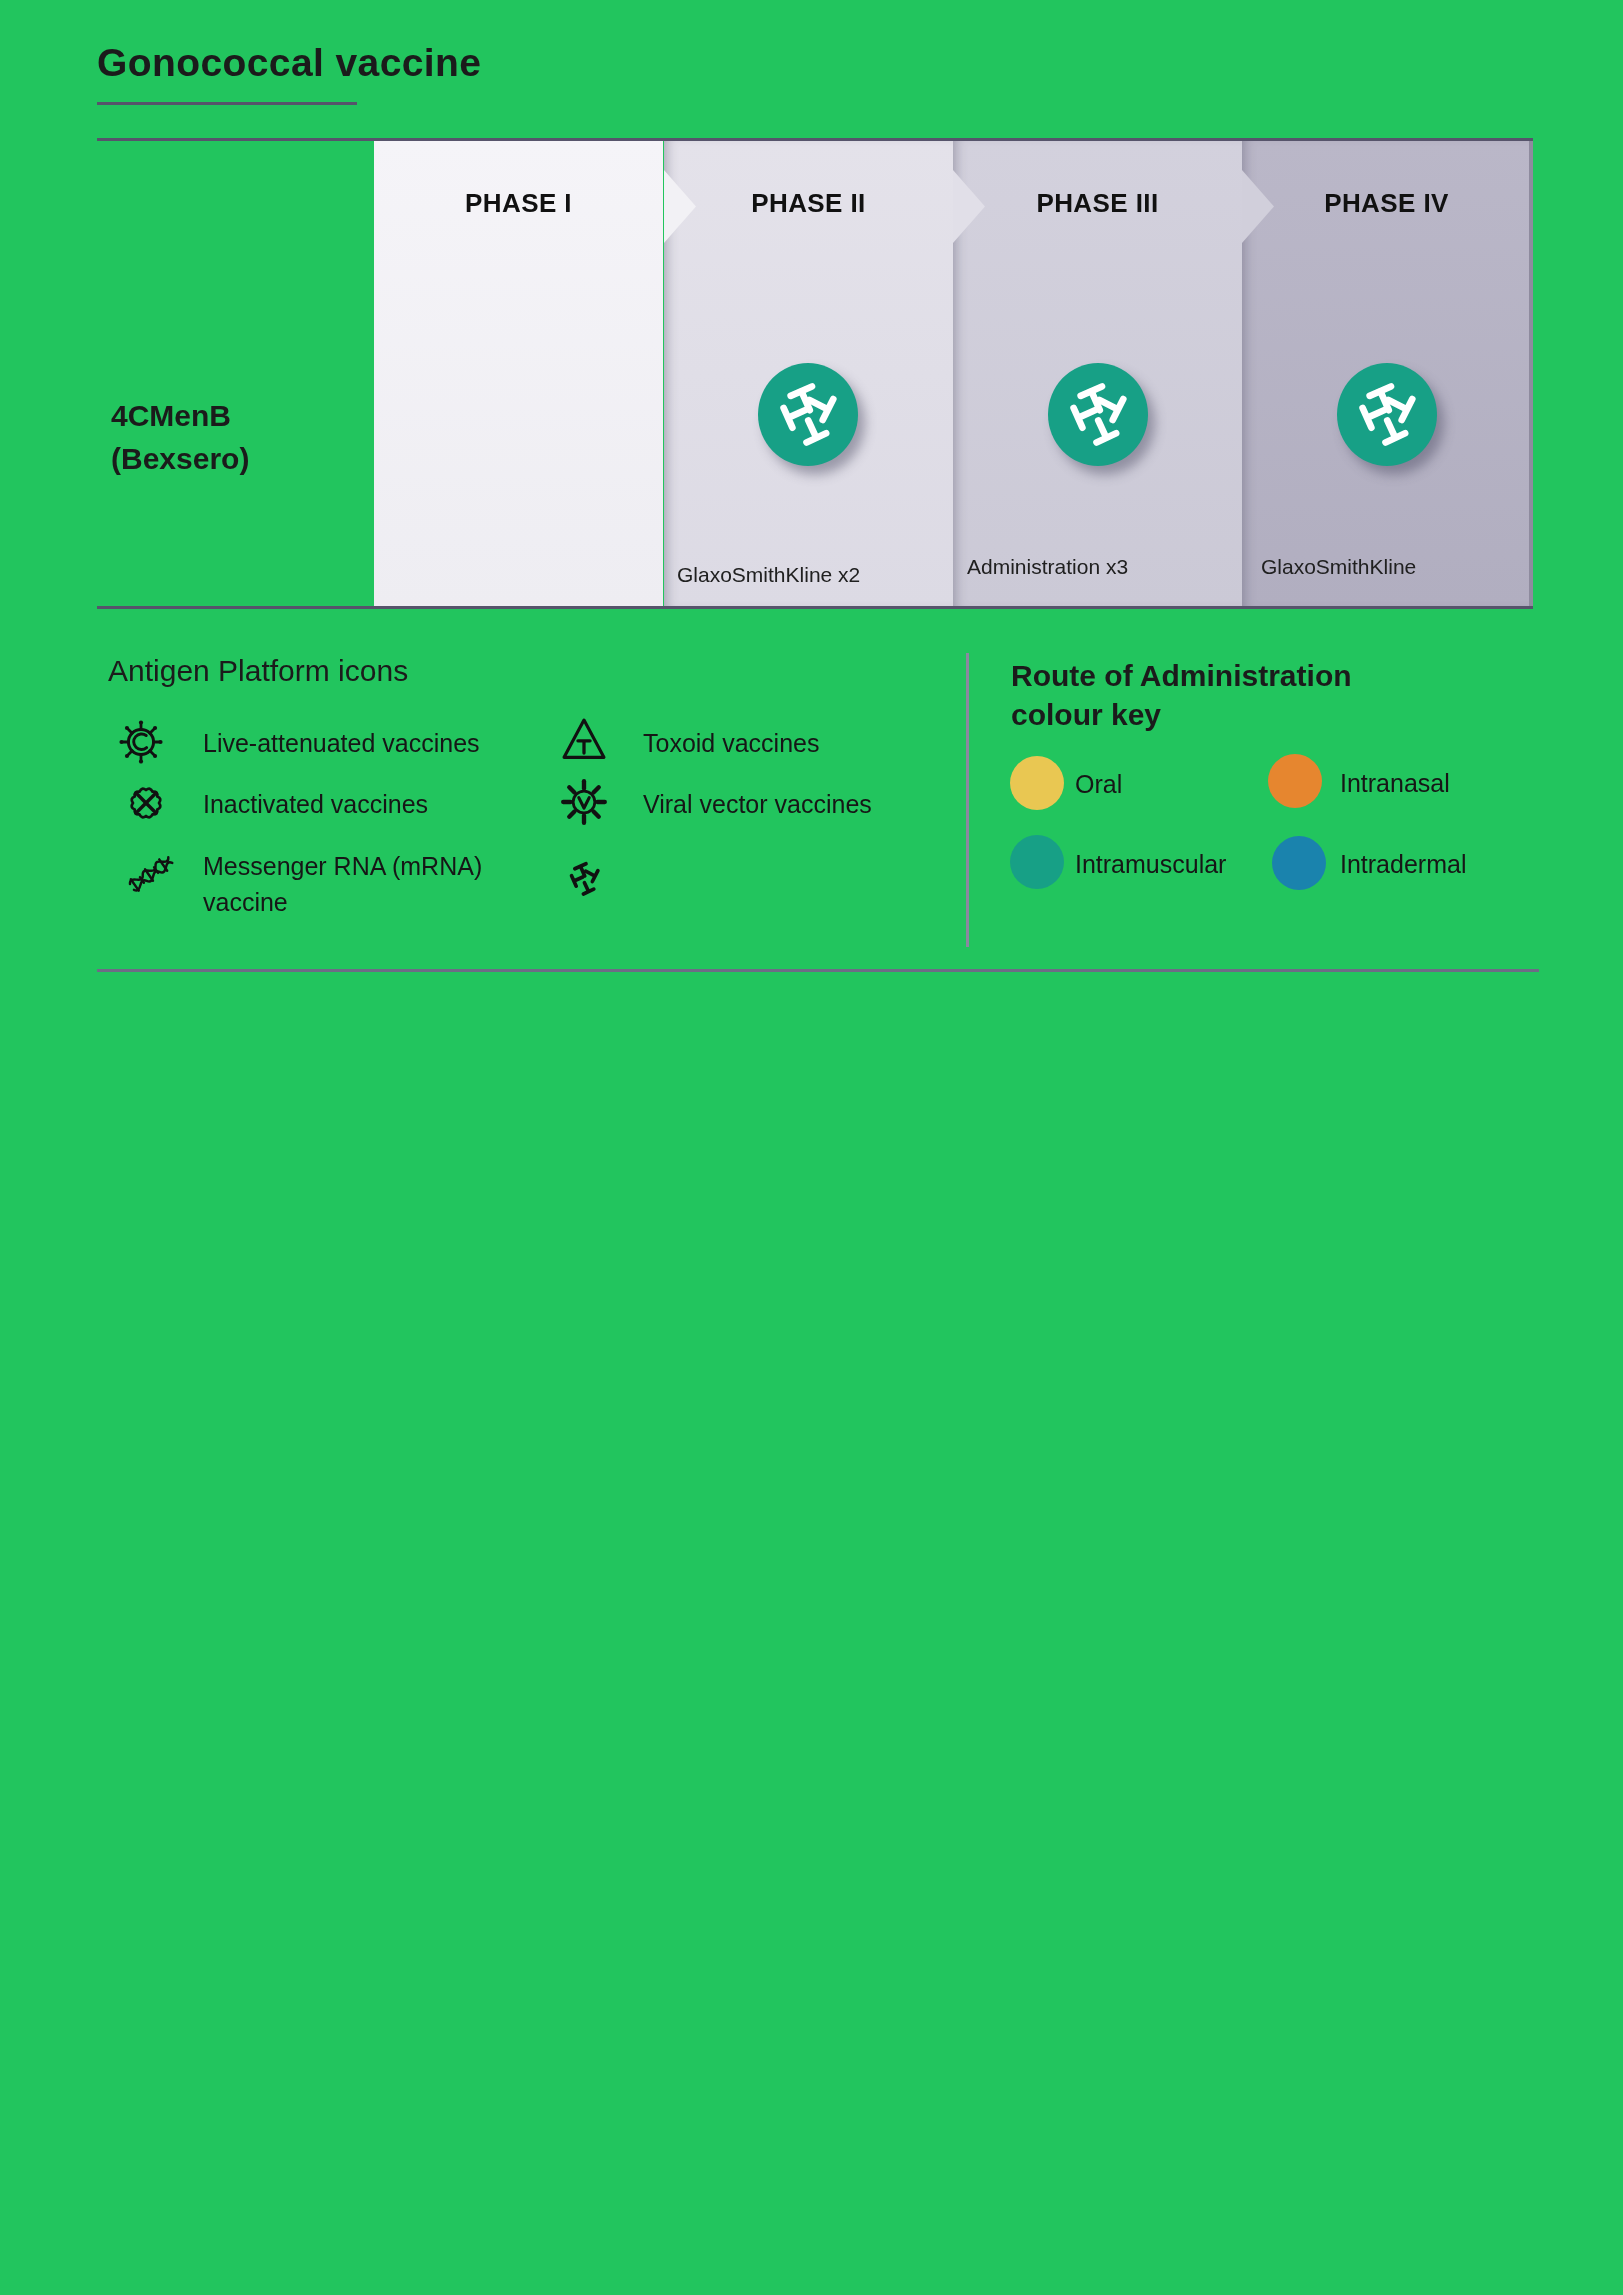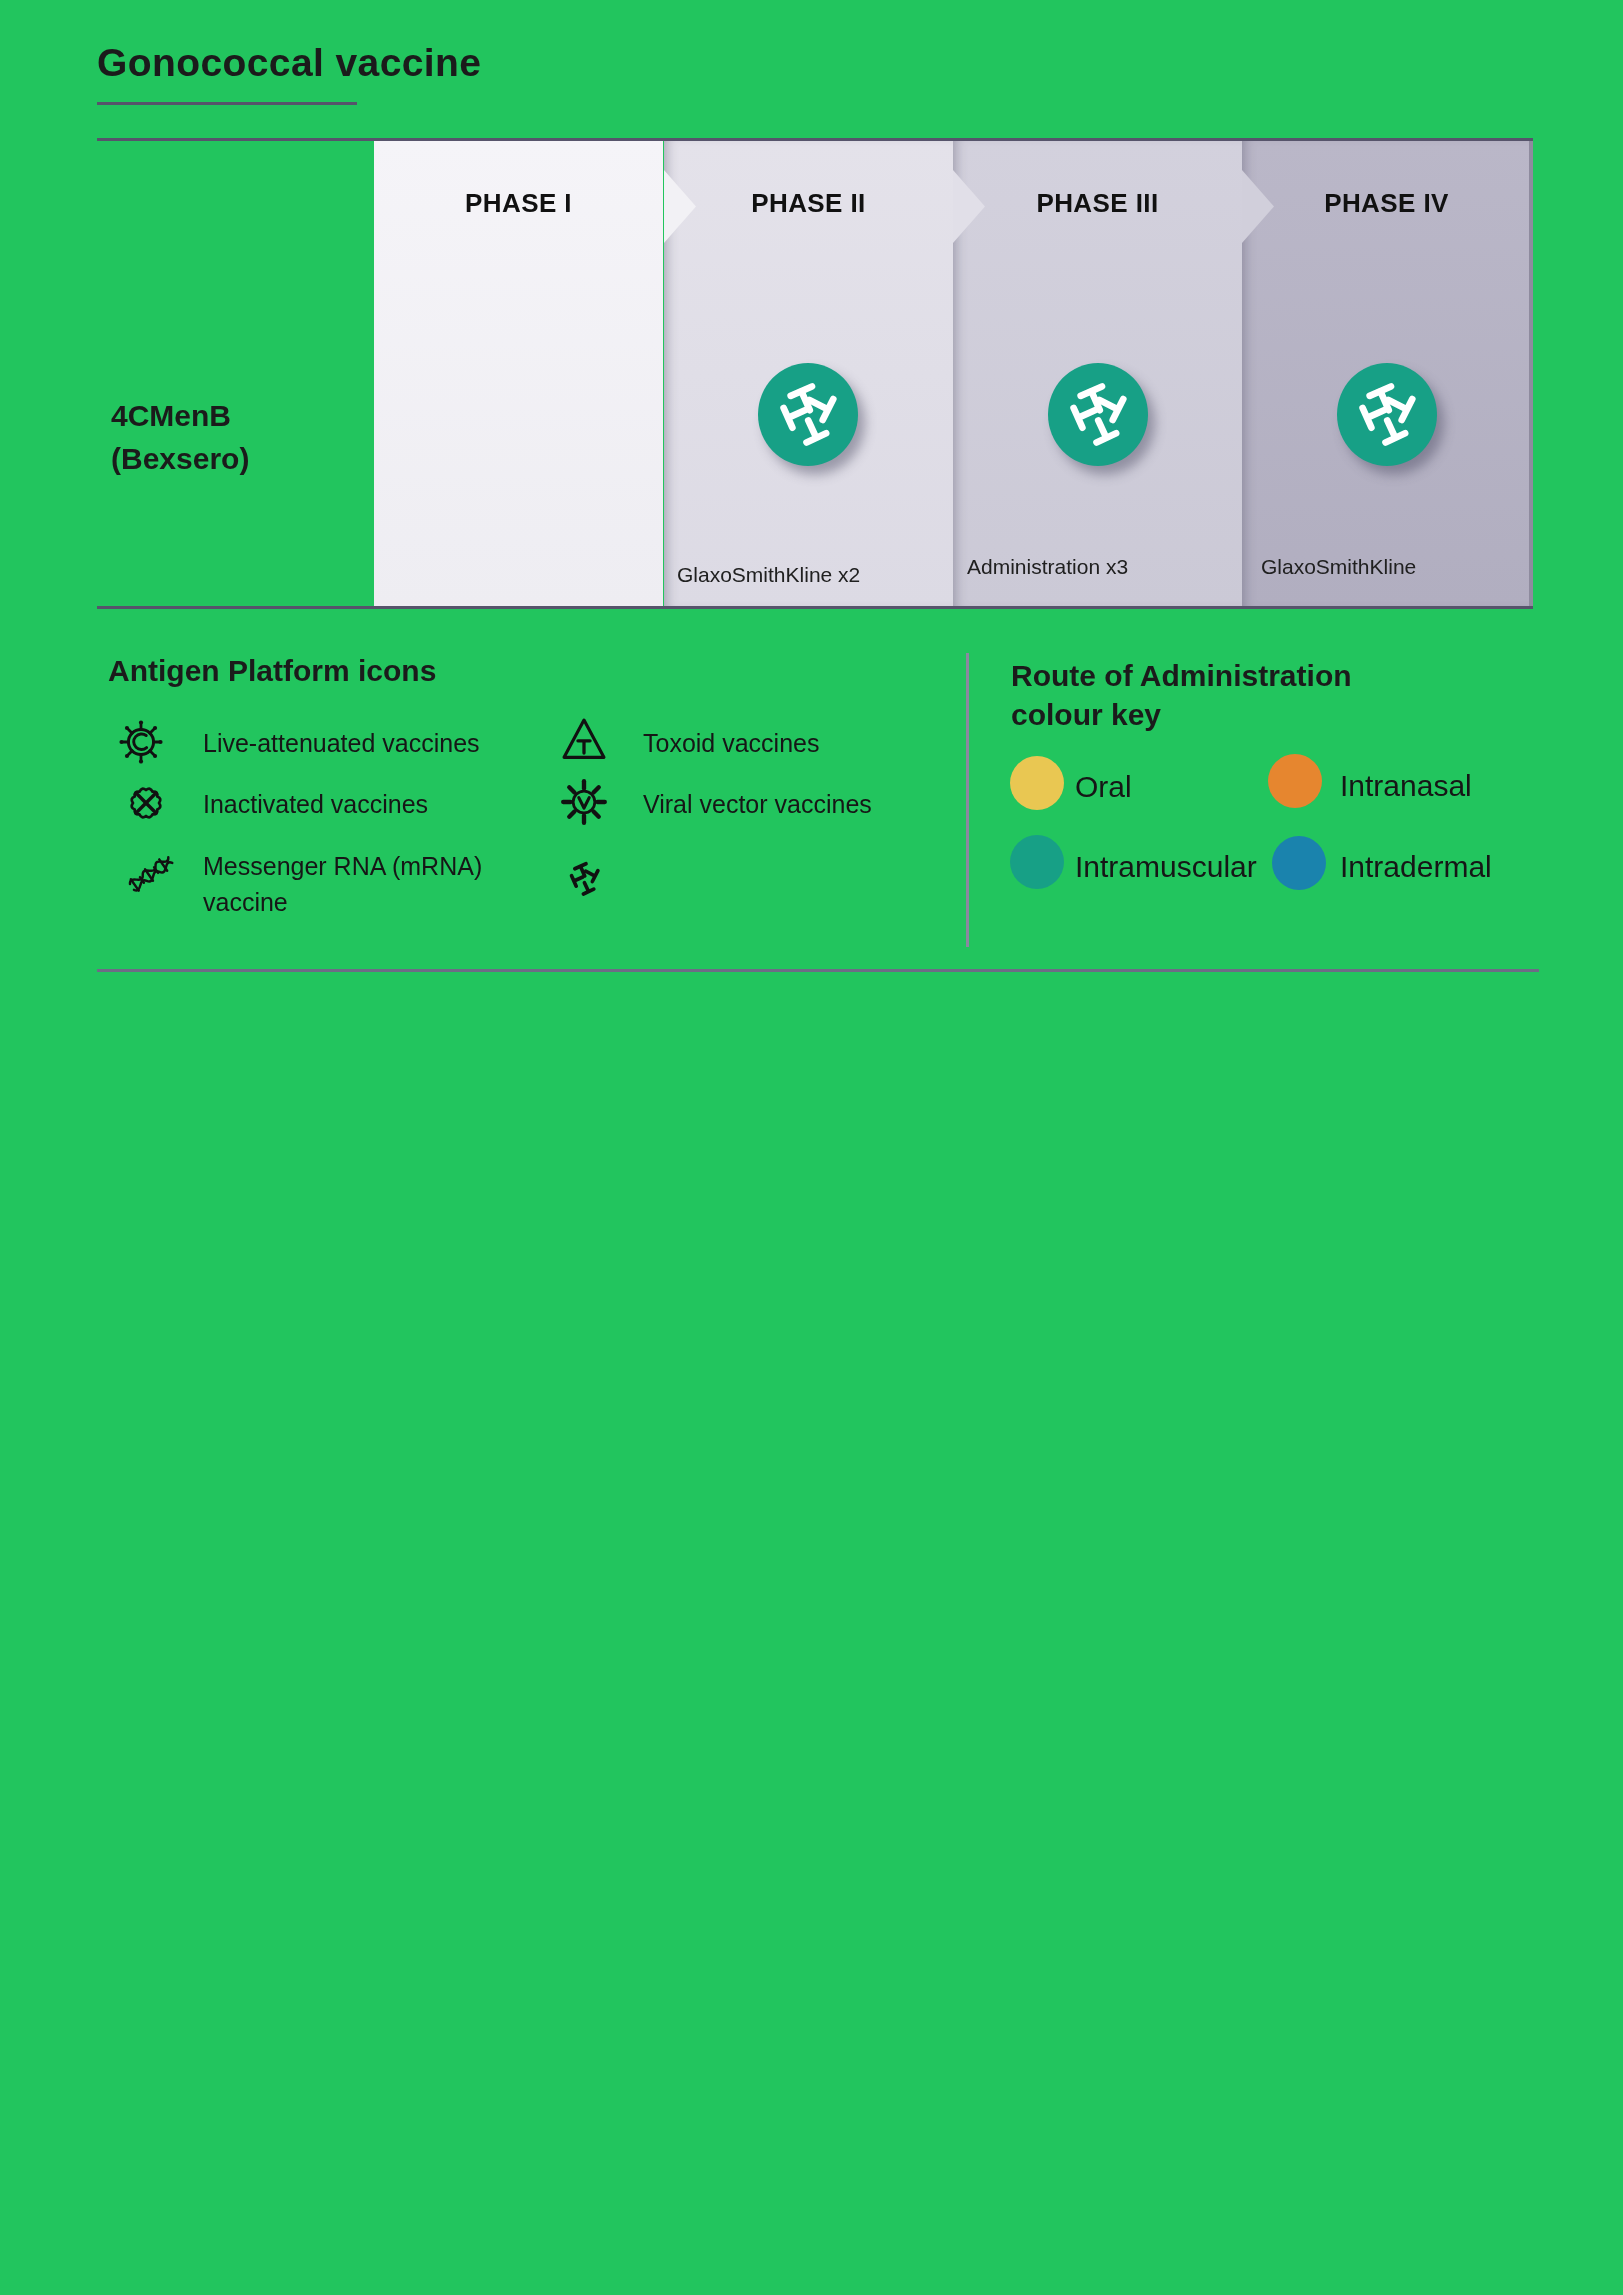--- a/index.html
+++ b/index.html
@@ -49,30 +49,30 @@
   .dot-p3{left:1048px;}
   .dot-p4{left:1337px;}
 
   
   .sponsor{top:555px;font-size:21px;color:#202020;}
   .sp-2{left:677px;margin-top:8px;}
   .sp-3{left:967px;}
   .sp-4{left:1261px;}
 
   
-  .legend-title{left:108px;top:654px;font-size:30px;font-weight:bold;}
+  .legend-title{left:108px;top:654px;font-size:30px;font-weight:normal;}
   .leg-icon{width:52px;height:52px;}
   .leg-icon svg{width:100%;height:100%;display:block;}
   .leg-label{font-size:25px;line-height:36px;color:#161616;}
 
   
   .route-divider{left:966px;top:653px;width:2.5px;height:294px;background:#8b88a0;}
   .route-title{left:1011px;top:656px;font-size:30px;font-weight:bold;line-height:39px;}
   .swatch{width:54px;height:54px;border-radius:50%;}
-  .route-label{font-size:30px;color:#161616;}
+  .route-label{font-size:25px;color:#161616;}
 
   .legend-rule-bottom{left:97px;top:969px;width:1442px;height:2.5px;background:#6e6b86;}
 </style>
 </head>
 <body>
 
 <div id="canvas">
 
   <div class="abs doc-title">Gonococcal vaccine</div>
   <div class="abs title-rule"></div>

